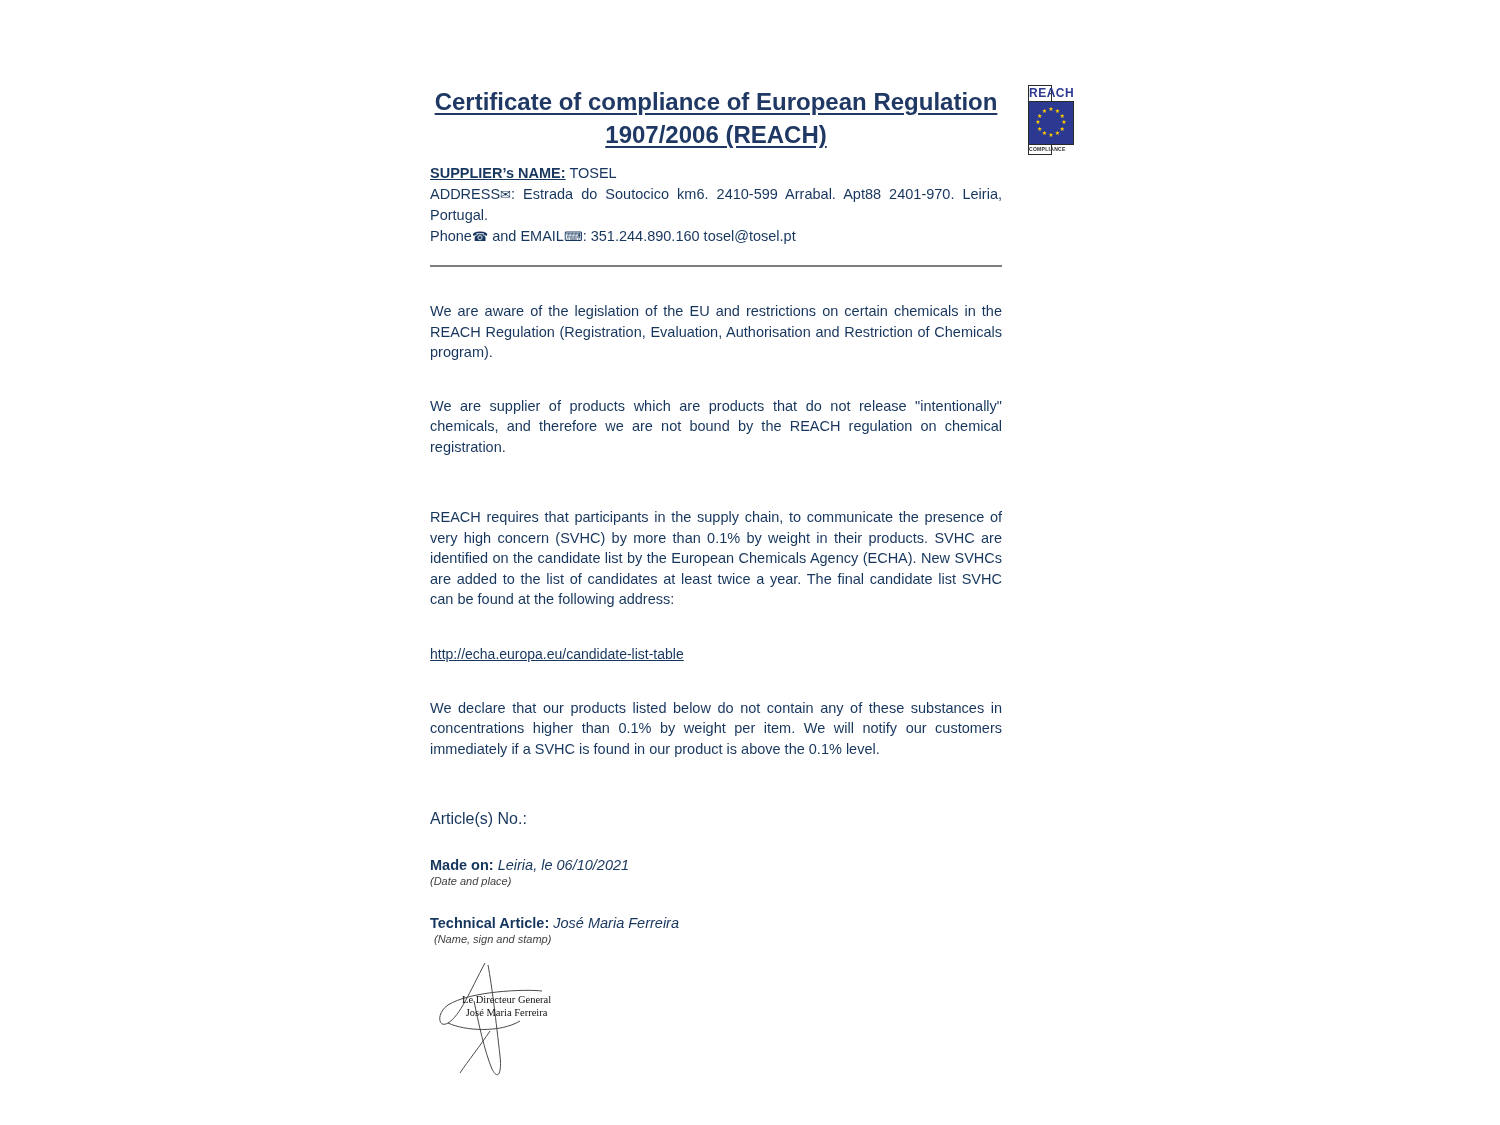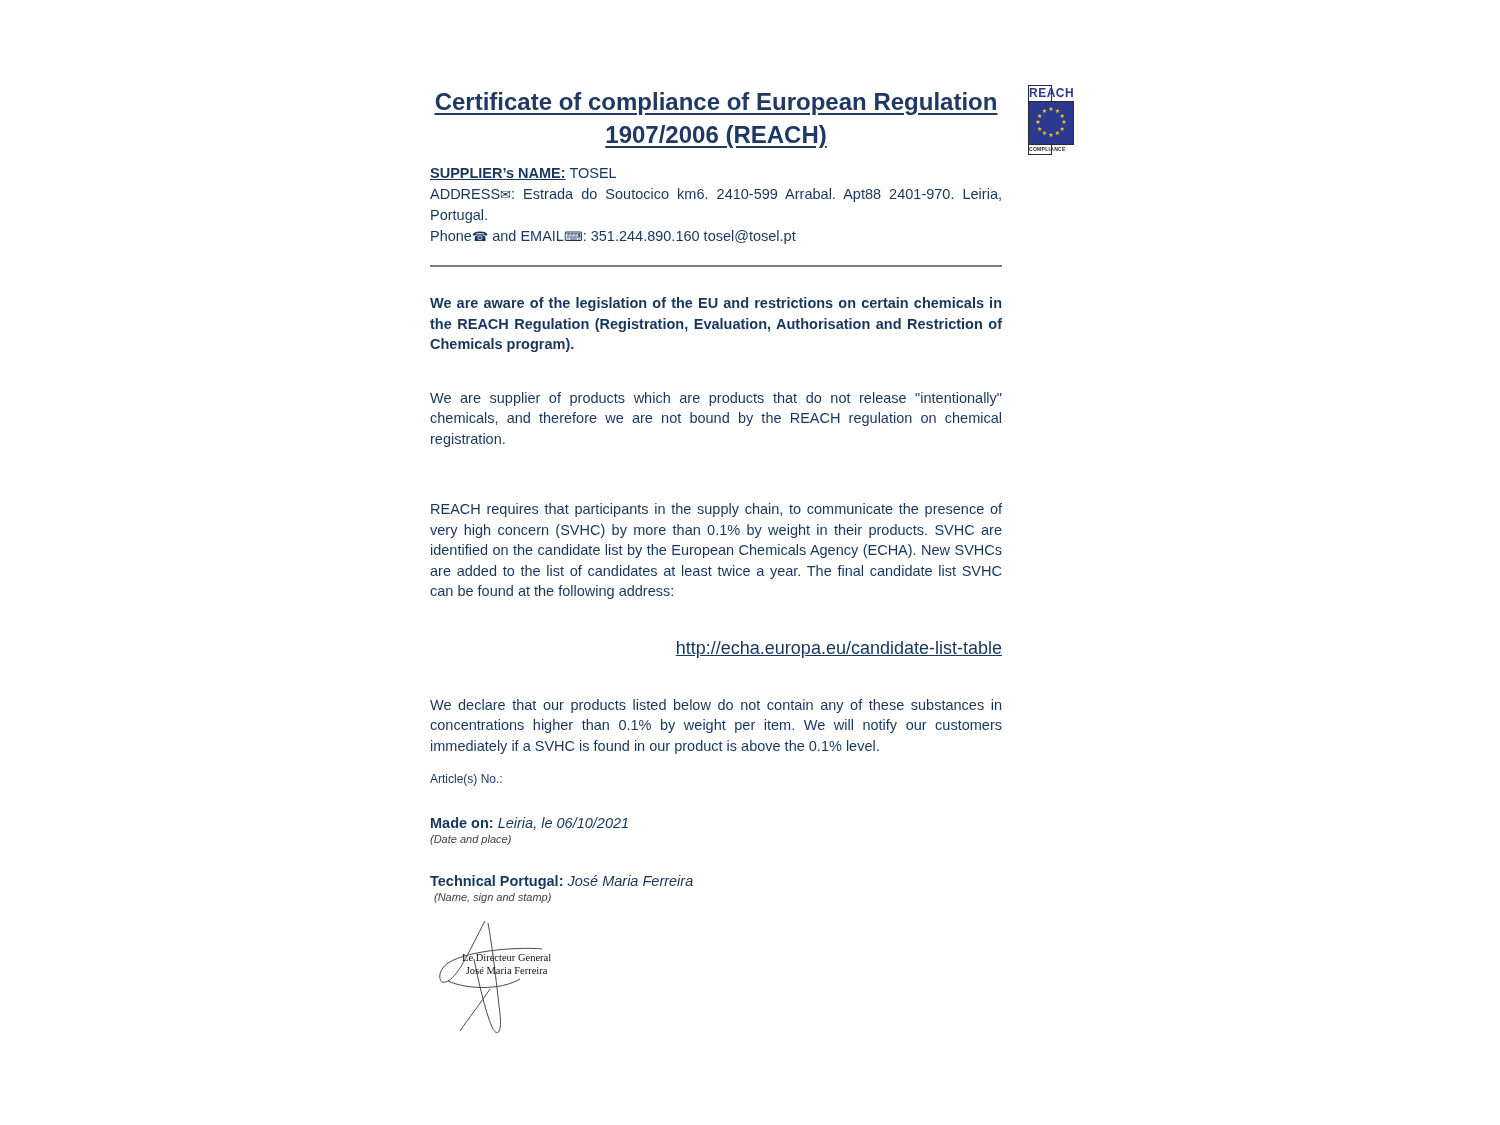--- a/index.html
+++ b/index.html
@@ -14,27 +14,27 @@
 
   
   .supplier-block { font-size:14.5px; line-height:20.5px; color:#17365D; text-align:justify; }
   .lbl-bold-und { font-weight:bold; text-decoration:underline; }
   .glyph { font-size:13px; }
 
   hr.divider { border:none; border-top:2px solid #7f7f7f; margin-top:18px; margin-bottom:0; }
 
   
   .para { font-size:14.5px; line-height:20.5px; color:#17365D; text-align:justify; }
-  .p1 { margin-top:26px;font-weight:bold; }
+  .p1 { margin-top:34px; }
   .p2 { margin-top:33px; }
   .p3 { margin-top:50px; }
   .p4 { margin-top:36px; }
-  .link-row { margin-top:36px; text-align:right; font-size:18px; }
+  .link-row { margin-top:36px; text-align:left; font-size:14px; }
   .link-row a { color:#17365D; text-decoration:underline; cursor:pointer; }
-  .articles { margin-top:16px; font-size:12px; color:#17365D; }
+  .articles { margin-top:51px; font-size:16px; color:#17365D; }
 
   .made-on { margin-top:29px; font-size:14.5px; color:#17365D; }
   .made-on .label, .tech-mgr .label { font-weight:bold; }
   .italic-val { font-style:italic; }
   .small-note { font-size:11px; font-style:italic; color:#404040; margin-top:2px; }
   .tech-mgr { margin-top:28px; font-size:14.5px; color:#17365D; }
   .tech-note { padding-left:4px; }
 
   
   .signature { position:relative; margin-top:16px; height:130px;text-decoration:underline; }
@@ -106,21 +106,21 @@
     <p class="para p4">We declare that our products listed below do not contain any of these substances in concentrations higher than 0.1% by weight per item. We will notify our customers immediately if a SVHC is found in our product is above the 0.1% level.</p>
 
     <p class="articles">Article(s) No.:</p>
 
     <div class="made-on">
       <span class="label">Made on:</span><span class="italic-val"> Leiria, le 06/10/2021</span>
     </div>
     <div class="small-note">(Date and place)</div>
 
     <div class="tech-mgr">
-      <span class="label">Technical Portugal:</span><span class="italic-val"> José Maria Ferreira</span>
+      <span class="label">Technical Article:</span><span class="italic-val"> José Maria Ferreira</span>
     </div>
     <div class="small-note tech-note">(Name, sign and stamp)</div>
 
     <div class="signature">
       <svg width="160" height="130" viewBox="0 0 160 130">
         <g fill="none" stroke="#4a4a4a" stroke-width="1">
           <path d="M55,2 C40,30 30,55 18,62 C8,68 6,52 18,44 C40,30 95,28 112,30"></path>
           <path d="M58,4 C62,25 66,60 70,95 C72,112 68,120 62,108 C55,92 48,60 44,40"></path>
           <path d="M18,62 C35,70 70,72 90,60"></path>
           <path d="M60,70 C50,85 38,100 30,112"></path>

